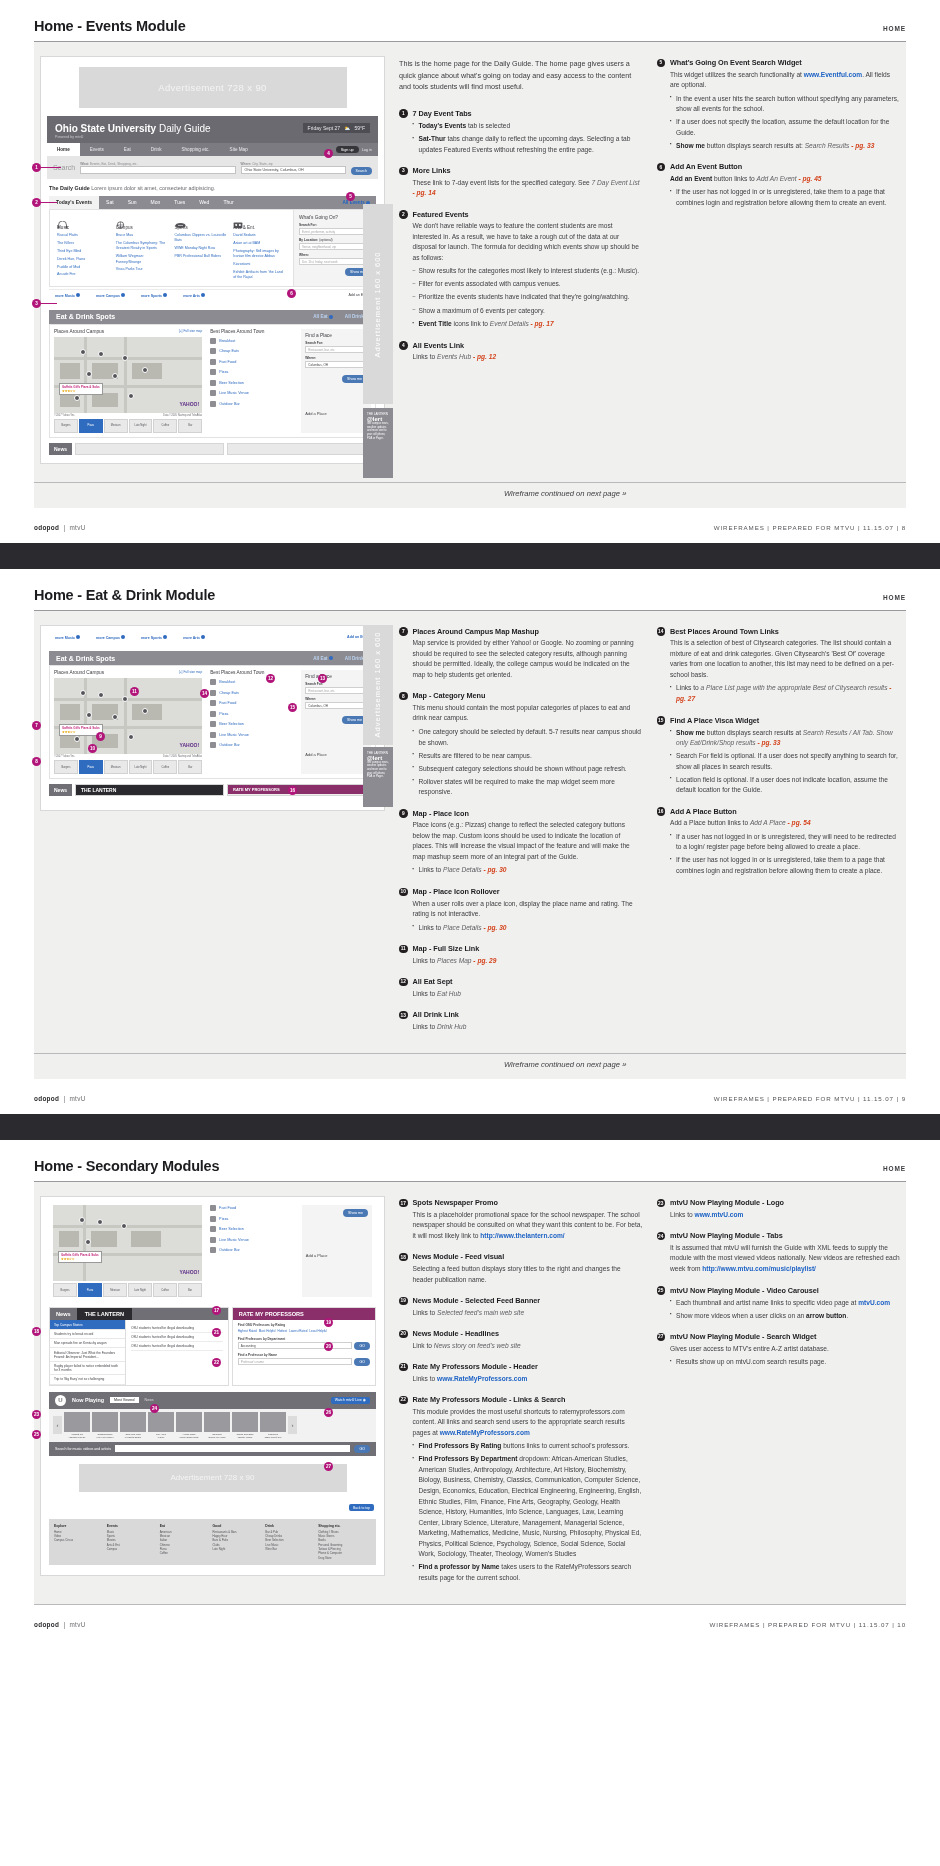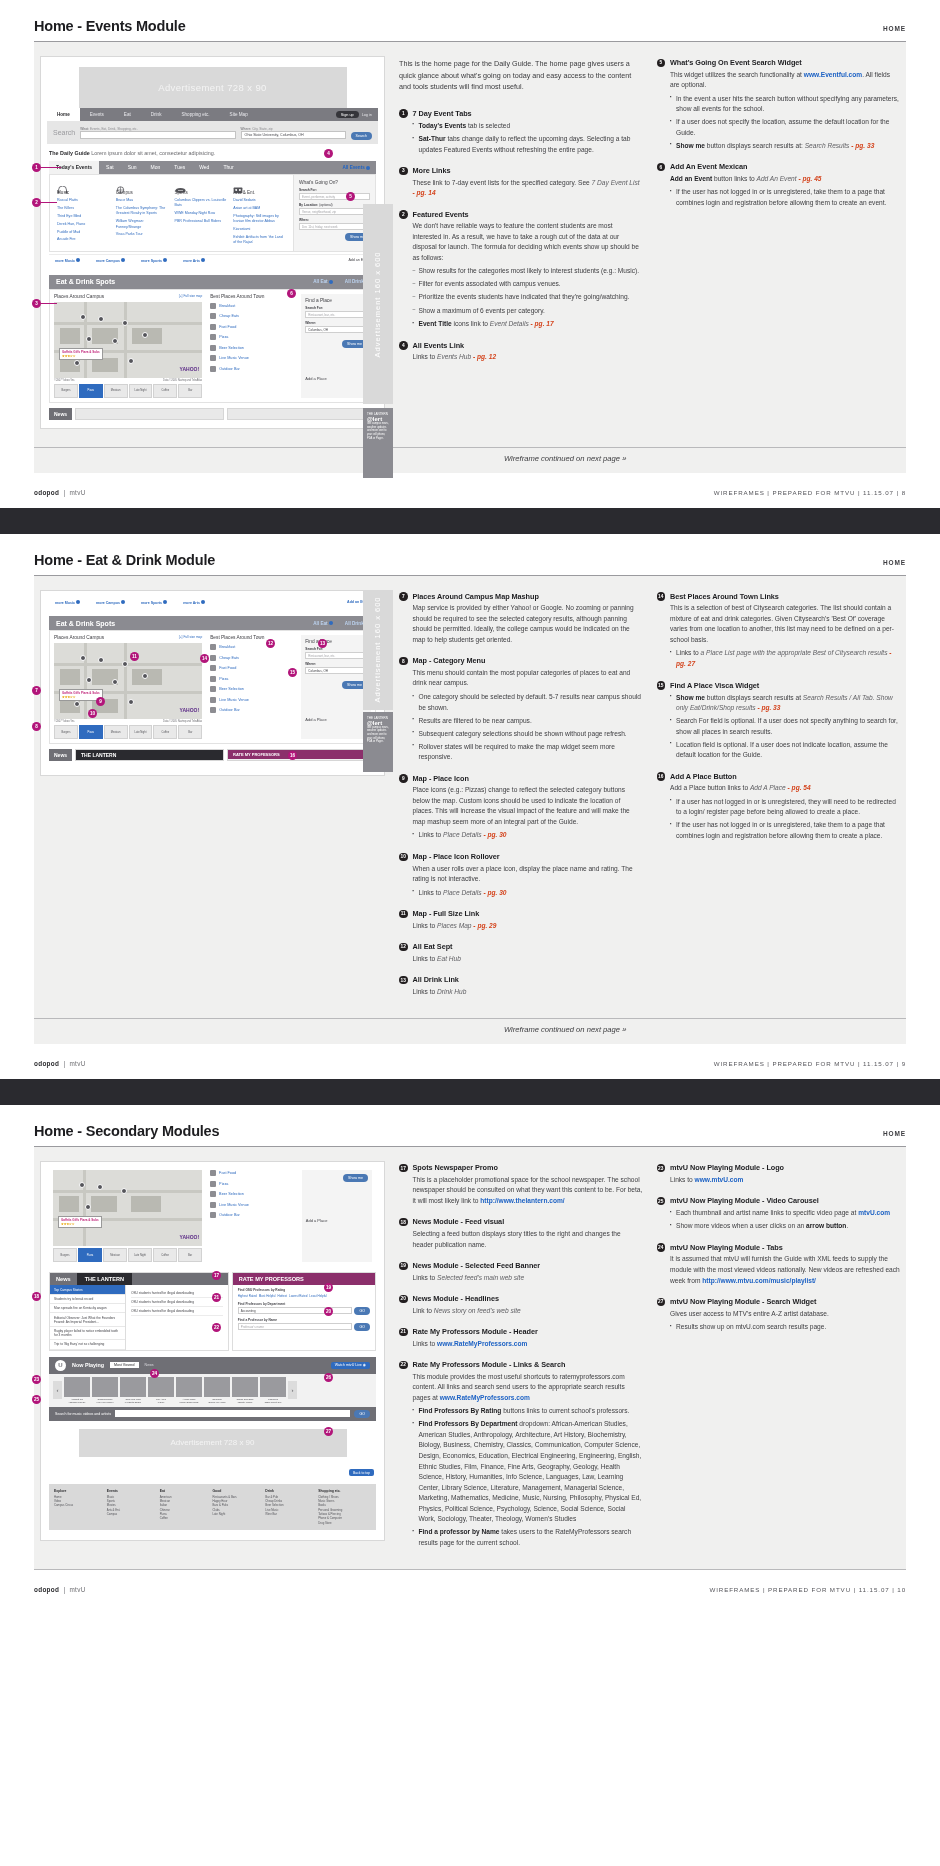--- a/index.html
+++ b/index.html
@@ -184,20 +184,31 @@
  <div class="page-inner">
   <div class="page-title-row">
     <div class="page-title">Home - Events Module</div>
     <div class="page-home">HOME</div>
   </div>
   <div class="content">
 
    <div class="wf-col rel">
     <div class="mock">
       <div class="ad728">Advertisement  728 x 90</div>
+      <div class="site-hd">
+        <div>
+          <div class="site-name"><span>Ohio State University</span><span class="lt"> Daily Guide</span></div>
+          <div class="powered">Powered by mtvU</div>
+        </div>
+        <div class="wx">
+          <span>Friday Sept 27</span>
+          <span>⛅</span>
+          <span>59°F</span>
+        </div>
+      </div>
       <div class="navbar">
         <div class="tab act">Home</div>
         <div class="tab">Events</div>
         <div class="tab">Eat</div>
         <div class="tab">Drink</div>
         <div class="tab">Shopping etc.</div>
         <div class="tab">Site Map</div>
         <div class="sp"></div>
         <div class="pill">Sign up</div>
         <div class="loglink">Log in</div>
@@ -506,21 +517,21 @@
                   <ul class="ann-ul">
                     <li>In the event a user hits the search button without specifying any parameters, show all events for the school.</li>
                     <li>If a user does not specify the location, assume the default location for the Guide.</li>
                     <li><span class="b">Show me</span> button displays search results at: <span class="ital">Search Results</span> <span class="pg">- pg. 33</span></li>
                   </ul>
                 </div>
               </div>
               <div class="ann">
                 <div class="ann-head">
                   <span class="num">6</span>
-                  <span class="ann-title">Add An Event Mexican</span>
+                  <span class="ann-title">Add An Event Button</span>
                 </div>
                 <div class="ann-body">
                   <div class="ann-p"><span class="b">Add an Event</span> button links to <span class="ital">Add An Event</span> <span class="pg">- pg. 45</span></div>
                   <ul class="ann-ul">
                     <li>If the user has not logged in or is unregistered, take them to a page that combines login and registration before allowing them to create an event.</li>
                   </ul>
                 </div>
               </div>
             </div>
      </div>
@@ -1139,37 +1150,37 @@
                 <div class="ann-head">
                   <span class="num">23</span>
                   <span class="ann-title">mtvU Now Playing Module - Logo</span>
                 </div>
                 <div class="ann-body">
                   <div class="ann-p">Links to <span class="lnk">www.mtvU.com</span></div>
                 </div>
               </div>
               <div class="ann">
                 <div class="ann-head">
+                  <span class="num">24</span>
+                  <span class="ann-title">mtvU Now Playing Module - Tabs</span>
+                </div>
+                <div class="ann-body">
+                  <div class="ann-p">It is assumed that mtvU will furnish the Guide with XML feeds to supply the module with the most viewed videos nationally. New videos are refreshed each week from <span class="lnk">http://www.mtvu.com/music/playlist/</span></div>
+                </div>
+              </div>
+              <div class="ann">
+                <div class="ann-head">
                   <span class="num">25</span>
                   <span class="ann-title">mtvU Now Playing Module - Video Carousel</span>
                 </div>
                 <div class="ann-body">
                   <ul class="ann-ul">
                     <li>Each thumbnail and artist name links to specific video page at <span class="lnk">mtvU.com</span></li>
                     <li>Show more videos when a user clicks on an <span class="b">arrow button</span>.</li>
                   </ul>
-                </div>
-              </div>
-              <div class="ann">
-                <div class="ann-head">
-                  <span class="num">24</span>
-                  <span class="ann-title">mtvU Now Playing Module - Tabs</span>
-                </div>
-                <div class="ann-body">
-                  <div class="ann-p">It is assumed that mtvU will furnish the Guide with XML feeds to supply the module with the most viewed videos nationally. New videos are refreshed each week from <span class="lnk">http://www.mtvu.com/music/playlist/</span></div>
                 </div>
               </div>
               <div class="ann">
                 <div class="ann-head">
                   <span class="num">27</span>
                   <span class="ann-title">mtvU Now Playing Module - Search Widget</span>
                 </div>
                 <div class="ann-body">
                   <div class="ann-p">Gives user access to MTV's entire A-Z artist database.</div>
                   <ul class="ann-ul">

